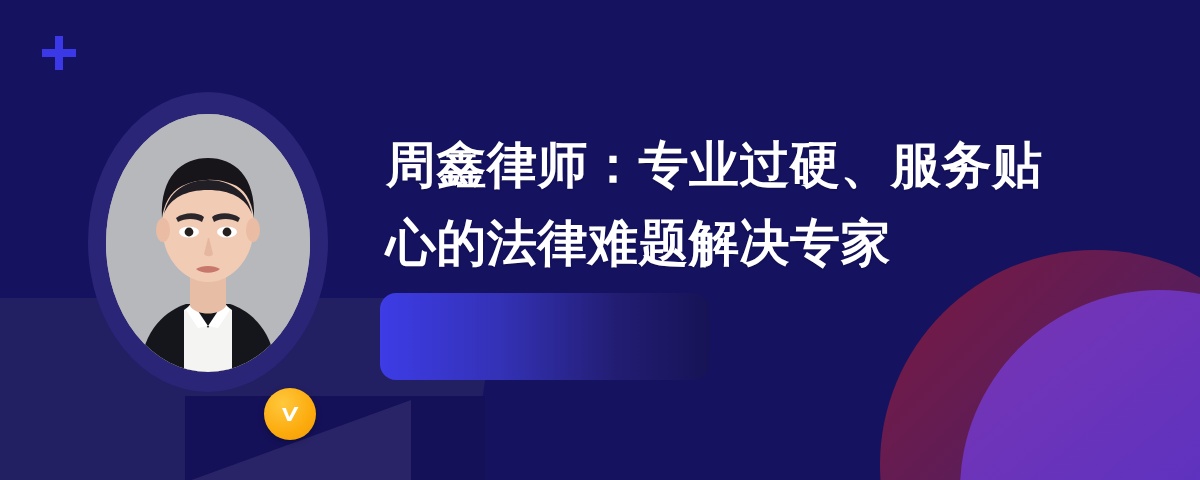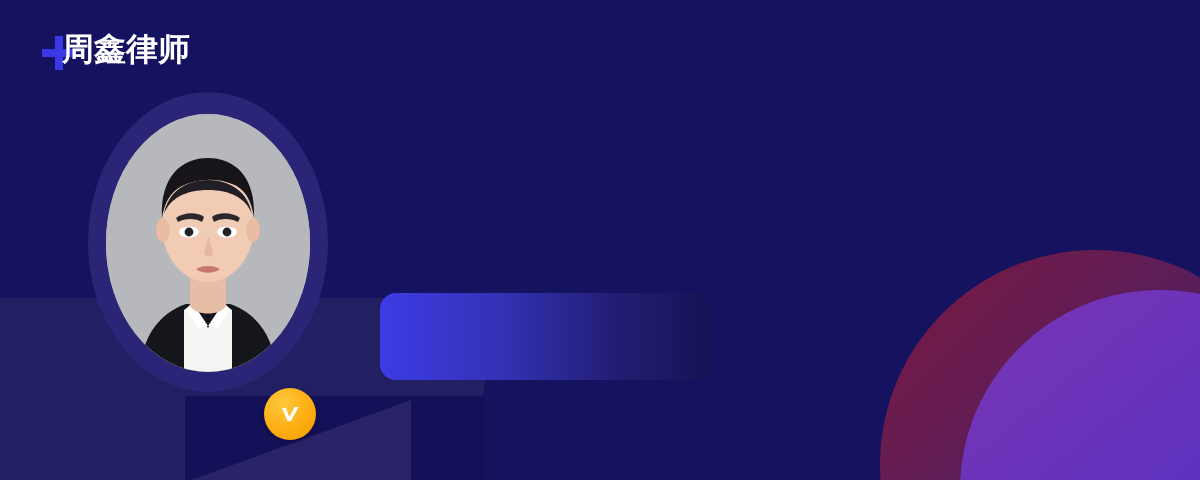--- a/index.html
+++ b/index.html
@@ -233,16 +233,16 @@
       </svg>
     </div>
     <div class="verify-badge">
       <svg width="30" height="30" viewBox="0 0 30 30">
         <path d="M7 9 L12.5 22 L16 22 L23.5 8 L19.5 8 L14.3 18 L10.8 9 Z" fill="#ffffff"></path>
       </svg>
     </div>
   </div>
 
   <div class="name-pill"></div>
-  <div class="name-pill-label">周鑫律师</div>
-
+
+  <div class="headline">周鑫律师：专业过硬、服务贴心的法律难题解决专家</div>
 
 </div>
 
 </body></html>

